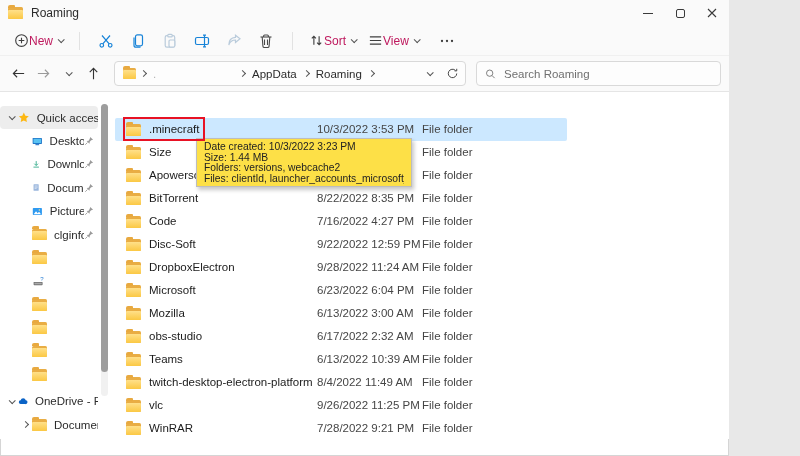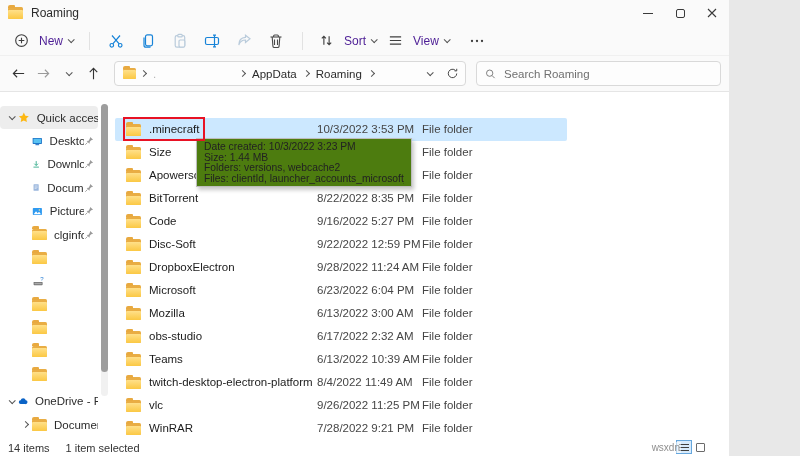--- a/index.html
+++ b/index.html
@@ -16,21 +16,21 @@
   .wc { width:32px; height:26px; display:flex; align-items:center; justify-content:center; }
   .wc-min { width:10px; height:1px; background:#3a3a3a; }
   .wc-max { width:9px; height:9px; border:1px solid #3a3a3a; border-radius:2px; }
   
   .fldr { position:relative; display:inline-block; width:15px; height:11.5px; background:linear-gradient(180deg,#e9ae45 0%,#e8a940 100%); border-radius:1.5px; flex:0 0 auto; }
   .fldr::before { content:""; position:absolute; top:-2.5px; left:0; width:6.5px; height:3px; background:#e8a940; border-radius:2px 1px 0 0; }
   .fldr::after { content:""; position:absolute; left:0; bottom:0; width:100%; height:9px; background:linear-gradient(180deg,#ffe08a,#fbc843); border-radius:1px 1px 1.5px 1.5px; }
   
   .toolbar { position:absolute; left:0; top:26px; width:100%; height:30px; background:#fafafa; display:flex; align-items:center; padding-left:8px; border-bottom:1px solid #f0f0f0; }
   .tbtn { display:flex; align-items:center; justify-content:center; height:26px; border-radius:4px; padding:0 6px; }
-  .tbtn .lbl { font-size:12px; color:#4c1d95; margin:0 5px 0 10px; }
+  .tbtn .lbl { font-size:12px; color:#be185d; margin:0 5px 0 0; }
   .tsep { width:1px; height:18px; background:#e2e2e2; margin:0 10px; }
   .chev { display:inline-block; width:5px; height:5px; border-right:1.1px solid #555; border-bottom:1.1px solid #555; }
   .chev.down { transform:rotate(45deg) translateY(-1px); }
   .chev.right { transform:rotate(-45deg); }
   .chev.up { transform:rotate(-135deg) translateY(-2px); }
   .iconbtn { width:32px; height:26px; display:flex; align-items:center; justify-content:center; border-radius:4px; }
   
   .addressbar { position:absolute; left:0; top:56px; width:100%; height:36px; background:#fafafa; border-bottom:1px solid #e5e5e5; display:flex; align-items:center; padding:0 8px 0 6px; }
   .navbtn { width:25px; height:25px; display:flex; align-items:center; justify-content:center; border-radius:4px; flex:0 0 auto; }
   .addrbox { flex:1 1 auto; height:25px; margin-left:8px; background:#fdfdfd; border:1px solid #d9d9d9; border-radius:4px; display:flex; align-items:center; padding:0 6px 0 8px; min-width:0; }
@@ -64,21 +64,21 @@
   .lheader .hsize { position:absolute; left:400px; top:6px; }
   #file-rows { position:absolute; left:0; top:26px; right:0; }
   .frow { position:relative; height:23px; font-size:11.5px; }
   .frow .selbg { position:absolute; left:3px; top:0; width:452px; height:23px; background:#cce8ff; border-radius:2px; display:none; }
   .frow.sel .selbg { display:block; }
   .frow .fldr { position:absolute; left:14px; top:6px; }
   .frow .fname { position:absolute; left:37px; top:5px; color:#1b1b1b; white-space:nowrap; }
   .frow .fdate { position:absolute; left:205px; top:5px; color:#454545; white-space:nowrap; }
   .frow .ftype { position:absolute; left:310px; top:5px; color:#454545; white-space:nowrap; }
   .redbox { position:absolute; left:11px; top:25px; width:82px; height:24px; border:2px solid #e81224; z-index:6; }
-  .tooltip { position:absolute; left:84px; top:46px; width:216px; height:49px; background:#4d7c0f; border:1px solid #bdbdbd; box-shadow:2px 3px 4px rgba(0,0,0,.22); z-index:5; padding:3px 7px; }
+  .tooltip { position:absolute; left:84px; top:46px; width:216px; height:49px; background:#fde047; border:1px solid #bdbdbd; box-shadow:2px 3px 4px rgba(0,0,0,.22); z-index:5; padding:3px 7px; }
   .tooltip div { font-size:10.3px; line-height:10.6px; color:#222; white-space:nowrap; overflow:hidden; }
   
   .statusbar { position:absolute; left:0; bottom:0; width:100%; height:17px; background:#fff; display:flex; align-items:center; font-size:11px; color:#333; padding-left:8px; }
   .statusbar .sel-count { margin-left:16px; }
   .statusbar .right { position:absolute; right:21px; bottom:2px; display:flex; align-items:center; }
   .watermark { font-size:10px; color:#8f8f8f; margin-right:-5px; z-index:2; background:rgba(255,255,255,.55); padding:0 1px; }
   .vt { width:16px; height:14px; display:flex; align-items:center; justify-content:center; }
   .vt.active { background:#d7eafb; border:1px solid #66a7dd; }
   .vt-sq { width:9px; height:9px; border:1px solid #6b6b6b; border-radius:1px; }
   svg { display:block; }
@@ -401,21 +401,21 @@
           </div>
           <div class="frow">
             <span class="fldr"></span>
             <span class="fname">BitTorrent</span>
             <span class="fdate">8/22/2022 8:35 PM</span>
             <span class="ftype">File folder</span>
           </div>
           <div class="frow">
             <span class="fldr"></span>
             <span class="fname">Code</span>
-            <span class="fdate">9/16/2022 5:27 PM</span>
+            <span class="fdate">7/16/2022 4:27 PM</span>
             <span class="ftype">File folder</span>
           </div>
           <div class="frow">
             <span class="fldr"></span>
             <span class="fname">Disc-Soft</span>
             <span class="fdate">9/22/2022 12:59 PM</span>
             <span class="ftype">File folder</span>
           </div>
           <div class="frow">
             <span class="fldr"></span>
@@ -469,31 +469,14 @@
       <div class="redbox"></div>
       <div class="tooltip">
         <div>Date created: 10/3/2022 3:23 PM</div>
         <div>Size: 1.44 MB</div>
         <div>Folders: versions, webcache2</div>
         <div>Files: clientId, launcher_accounts_microsoft_store, ...</div>
       </div>
     </div>
   </div>
 
-  <div class="statusbar">
-    <span>14 items</span>
-    <span class="sel-count">1 item selected</span>
-    <div class="right">
-      <span class="watermark">wsxdn</span>
-      <div class="vt active">
-        <svg width="10" height="9" viewBox="0 0 10 9">
-            <g stroke="#3f3f3f" stroke-width="1">
-              <path d="M0 1.5h10M0 4.5h10M0 7.5h10"></path>
-            </g>
-          </svg>
-      </div>
-      <div class="vt">
-        <span class="vt-sq"></span>
-      </div>
-    </div>
-  </div>
 
 </div>
 
 </body></html>

